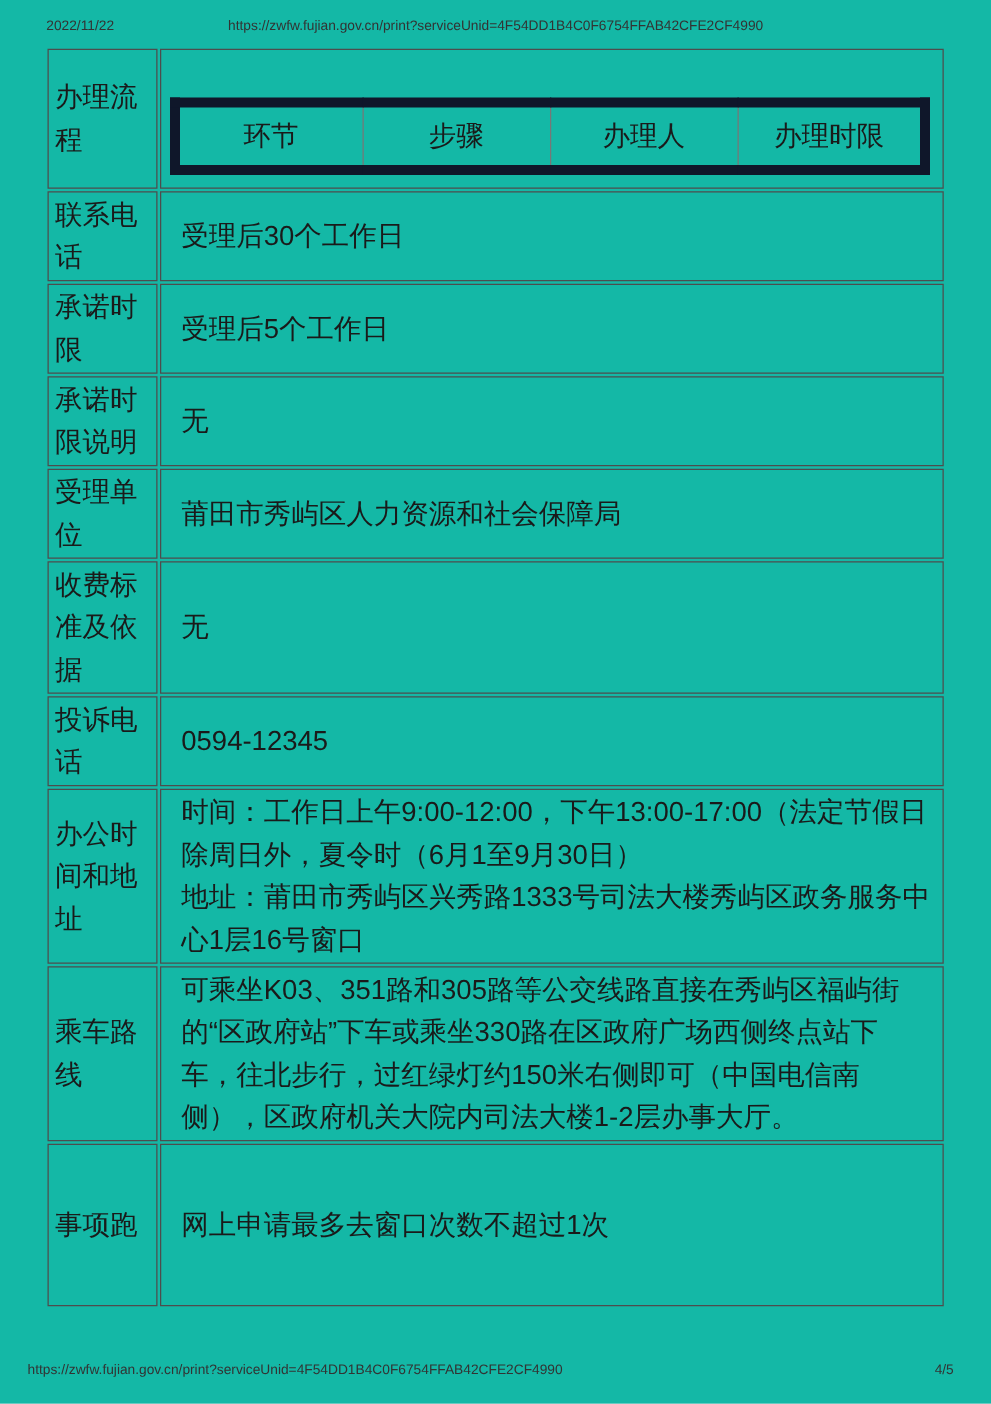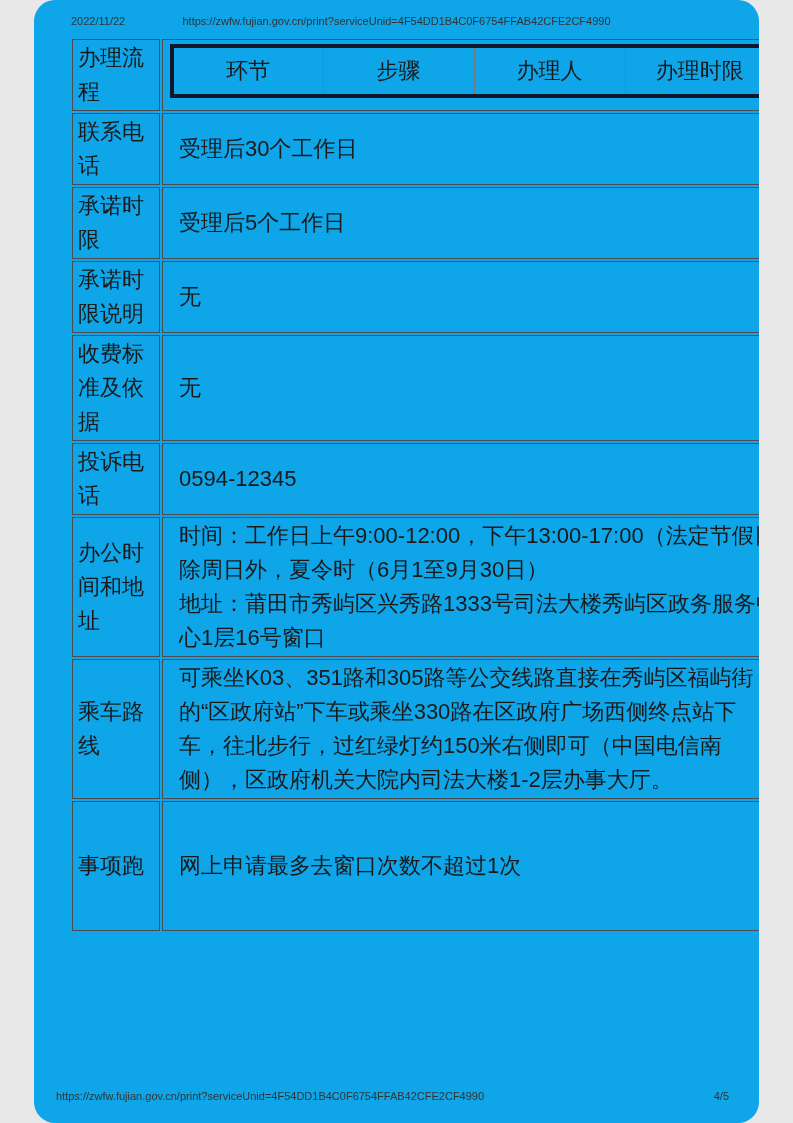--- a/index.html
+++ b/index.html
@@ -1,26 +1,25 @@
 <!DOCTYPE html>
 <html><head>
 <meta charset="utf-8">
 <style>
   * { margin: 0; padding: 0; box-sizing: border-box; }
   html, body { background: #e8e8e8; }
   .page {
     position: relative;
-    width: 725px;
+    width: 793px;
     height: 1123px;
-    background: #0ea5e9;
+    background: #14b8a6;
     overflow: hidden;
     font-family: "Liberation Sans", "DejaVu Sans", sans-serif;
     color: #1a1a1a;
     margin: 0 auto;
-    border-radius: 21px;
   }
   
   .print-header {
     position: absolute;
     top: 15px; left: 0; right: 0;
     height: 14px;
     font-size: 11px;
     color: #333333;
   }
   .print-header .date { position: absolute; left: 37px; top: 0; }
@@ -59,22 +58,23 @@
   }
   td.lbl { padding: 1px 2px 1px 5px; }
   td.cnt { padding: 1px 8px 1px 16px; }
   td.vtop { vertical-align: top; }
   td.flow-cell { padding: 2px 10px 10px 7px; vertical-align: top; }
   td.tall { height: 130px; }
   
   table.flow {
     width: 100%;
     border-collapse: collapse;
-    border: 4px solid #0f172a;
+    border: 8px solid #0f172a;
     table-layout: fixed;
+    margin-top: 36px;
   }
   table.flow th {
     border: 1px solid #777777;
     font-size: 22px;
     font-weight: normal;
     line-height: 34px;
     text-align: center;
     padding: 6px 2px;
   }
   table.flow td.flow-empty {
@@ -127,20 +127,24 @@
       <tr>
         <td class="lbl">承诺时限</td>
         <td class="cnt">受理后5个工作日</td>
       </tr>
 
       <tr>
         <td class="lbl">承诺时限说明</td>
         <td class="cnt">无</td>
       </tr>
 
+      <tr>
+        <td class="lbl">受理单位</td>
+        <td class="cnt">莆田市秀屿区人力资源和社会保障局</td>
+      </tr>
 
       <tr>
         <td class="lbl">收费标准及依据</td>
         <td class="cnt">无</td>
       </tr>
 
 
       <tr>
         <td class="lbl">投诉电话</td>
         <td class="cnt">0594-12345</td>

